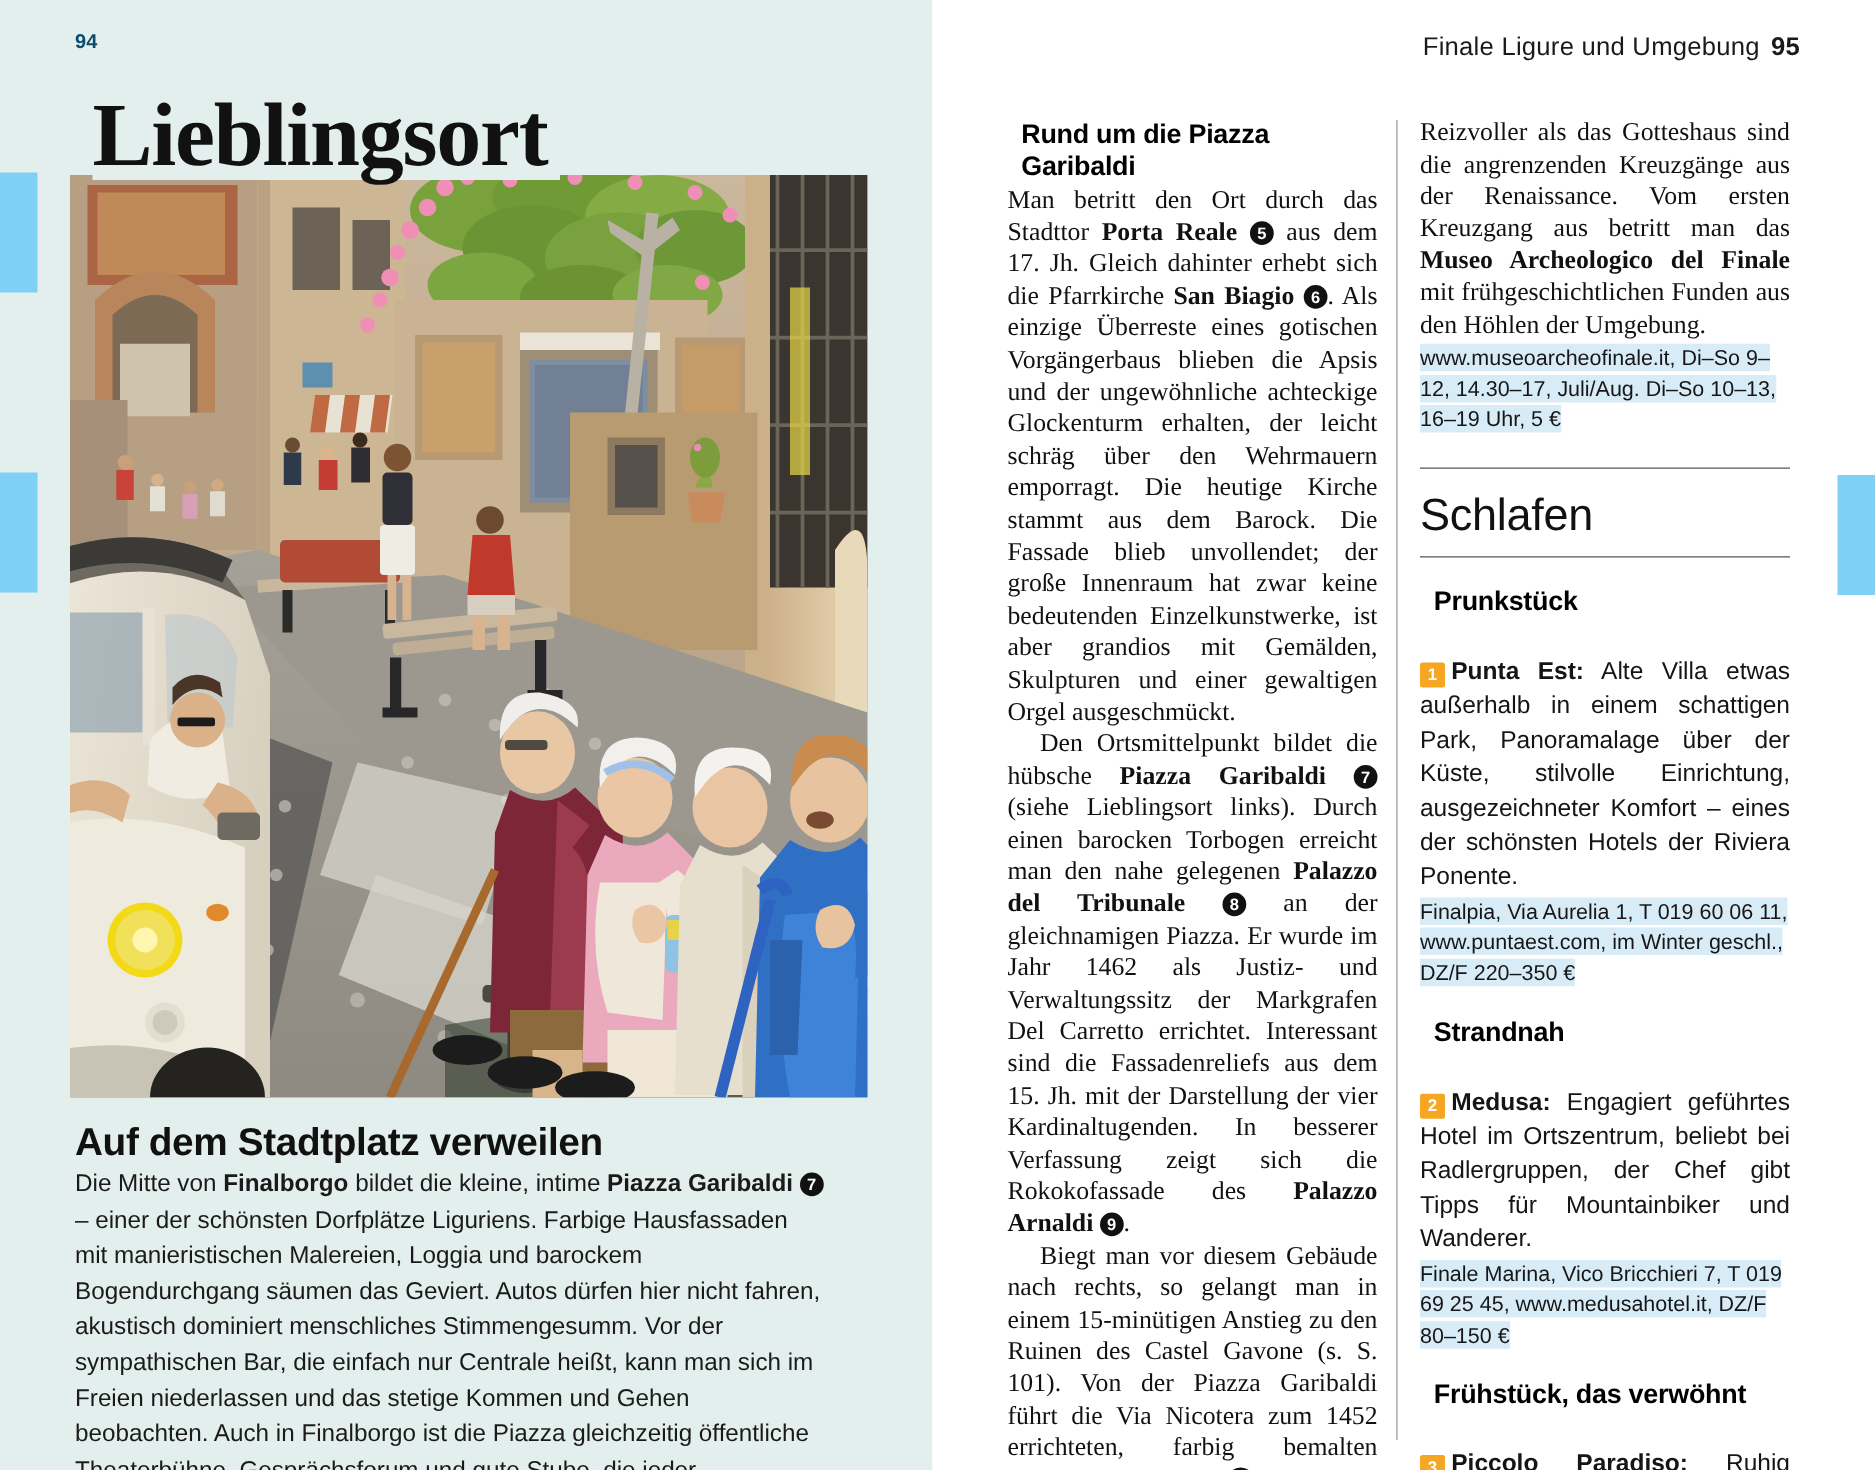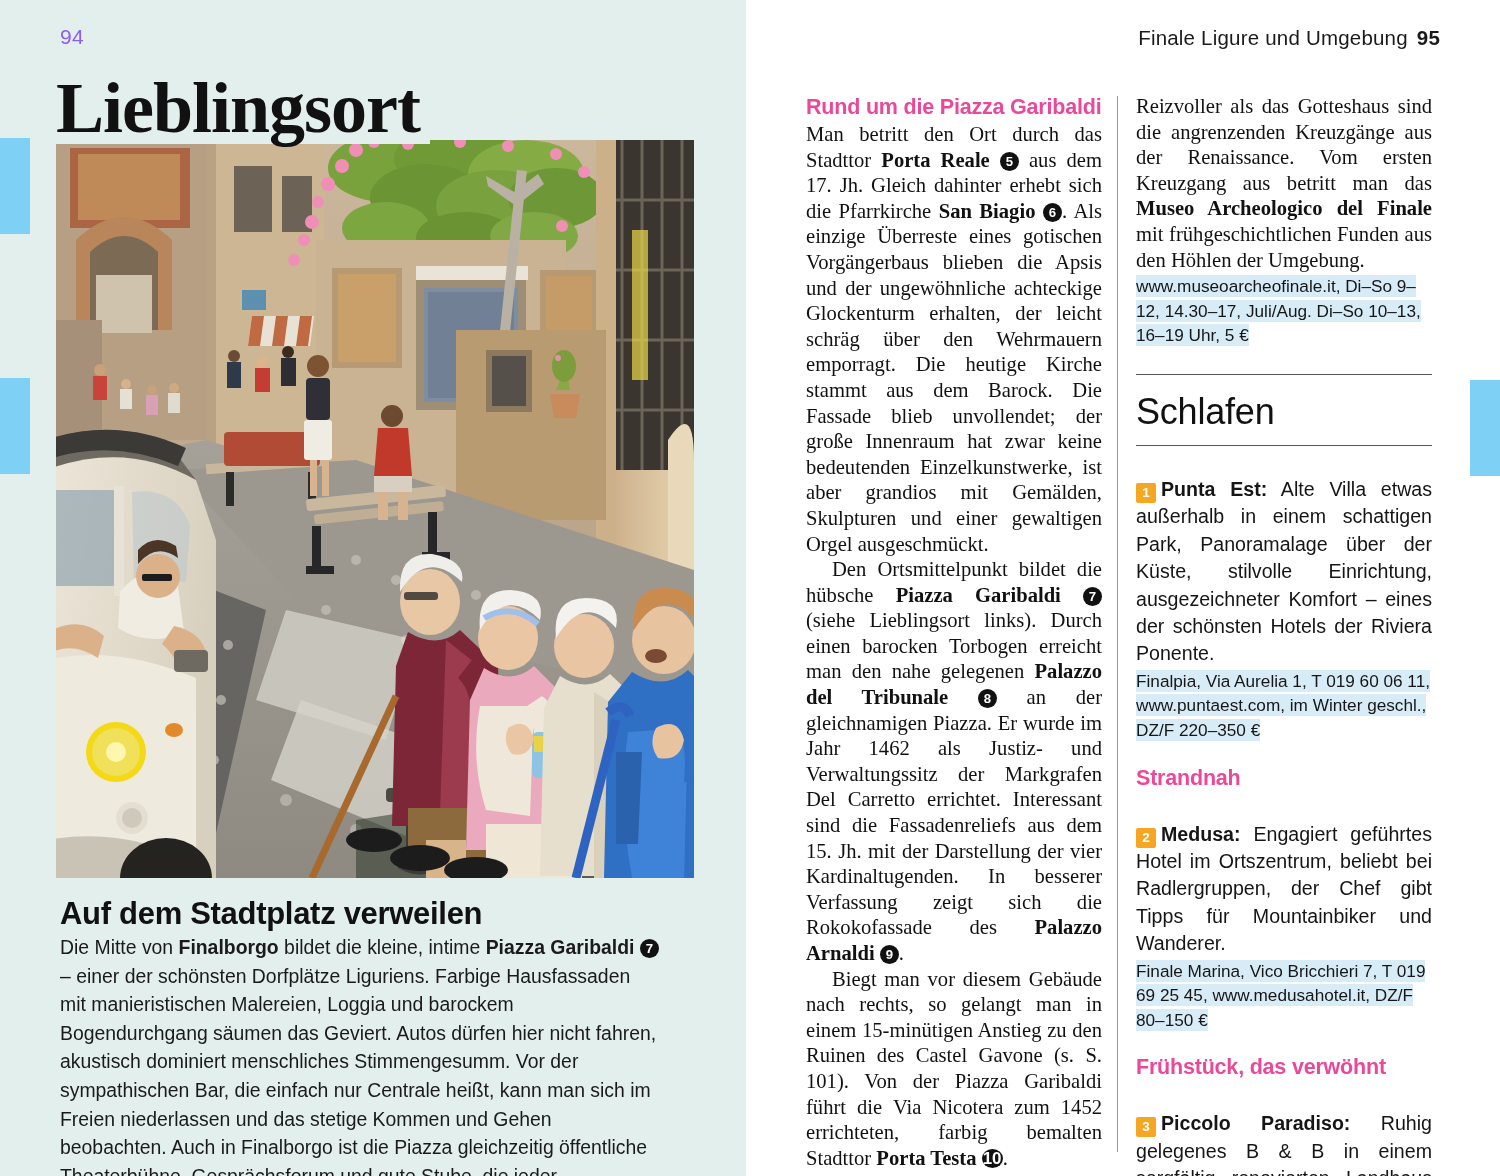--- a/index.html
+++ b/index.html
@@ -21,30 +21,30 @@
     background:#ffffff;
   }
   
   .tab{position:absolute;background:#7fd0f5;}
   .tab-l1{left:0;top:138px;width:30px;height:96px;}
   .tab-l2{left:0;top:378px;width:30px;height:96px;}
   .tab-r1{left:1470px;top:380px;width:30px;height:96px;}
 
   
   .folio{
-    position:absolute;font-size:21px;font-weight:normal;color:#8b5cf6;
+    position:absolute;font-size:16px;font-weight:bold;color:#0c4a6e;
     letter-spacing:.2px;
   }
   .folio-left{left:60px;top:25px;}
   .folio-right{right:60px;top:26px;font-weight:normal;font-size:20.5px;color:#1a1a1a;}
   .folio-right b{font-weight:bold;margin-left:9px;}
 
   
   .lieblingsort{
-    position:absolute;left:56px;top:72px;
+    position:absolute;left:74px;top:72px;
     font-family:"Liberation Serif",serif;
     font-weight:bold;
     font-size:72px;
     line-height:1;
     color:#111111;
     letter-spacing:-1px;
     z-index:4;
     background:#e3efec;
     padding-right:10px;
   }
@@ -80,23 +80,23 @@
     font-family:"Liberation Serif",serif;
     font-size:20.6px;line-height:25.6px;color:#111;
     text-align:justify;
     -webkit-hyphens:none;hyphens:none;
   }
   .txt b{font-weight:bold;}
   .txt p{margin:0;}
   .txt p.ind{text-indent:26px;}
 
   .h-blue{
-    color:#ec4899;font-family:"Liberation Sans",sans-serif;
+    color:#000000;font-family:"Liberation Sans",sans-serif;
     font-weight:bold;font-size:21.5px;line-height:26px;
-    margin:0 0 2px 0;letter-spacing:-.2px;
+    margin:0 0 2px 11px;letter-spacing:-.2px;
   }
 
   
   .num{
     display:inline-block;
     width:19px;height:19px;border-radius:50%;
     background:#111;color:#fff;
     font-family:"Liberation Sans",sans-serif;
     font-size:13.2px;font-weight:bold;
     line-height:19px;text-align:center;
@@ -498,20 +498,21 @@
     <div class="txt">
       <p><span>Reizvoller als das Gotteshaus sind die angrenzenden Kreuzgänge aus der Renaissance. Vom ersten Kreuzgang aus betritt man das </span><b>Museo Archeologico del Finale</b><span> mit frühgeschichtlichen Funden aus den Höhlen der Umgebung.</span></p>
     </div>
     <div class="info"><span class="hl">www.museoarcheofinale.it, Di–So 9–12, 14.30–17, Juli/Aug. Di–So 10–13, 16–19 Uhr, 5 €</span></div>
 
     <div class="sec-rule-top"></div>
     <div class="sec-title">Schlafen</div>
     <div class="sec-rule-bot"></div>
 
     <div class="blk">
+      <div class="h-blue">Prunkstück</div>
       <div class="sans">
           <p><span class="numo">1</span><b>Punta Est:</b><span> Alte Villa etwas außerhalb in einem schattigen Park, Panoramalage über der Küste, stilvolle Einrichtung, ausgezeichneter Komfort – eines der schönsten Hotels der Riviera Ponente.</span></p>
         </div>
       <div class="info"><span class="hl">Finalpia, Via Aurelia 1, T 019 60 06 11, www.puntaest.com, im Winter geschl., DZ/F 220–350 €</span></div>
     </div>
 
     <div class="blk">
       <div class="h-blue">Strandnah</div>
       <div class="sans">
           <p><span class="numo">2</span><b>Medusa:</b><span> Engagiert geführtes Hotel im Ortszentrum, beliebt bei Radlergruppen, der Chef gibt Tipps für Mountainbiker und Wanderer.</span></p>

